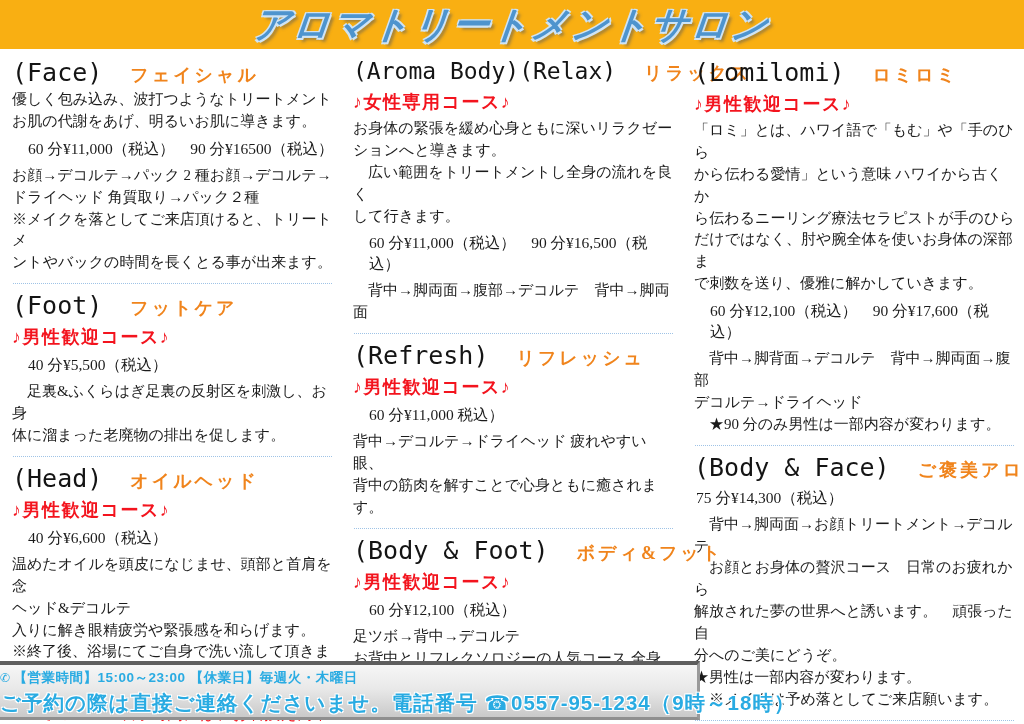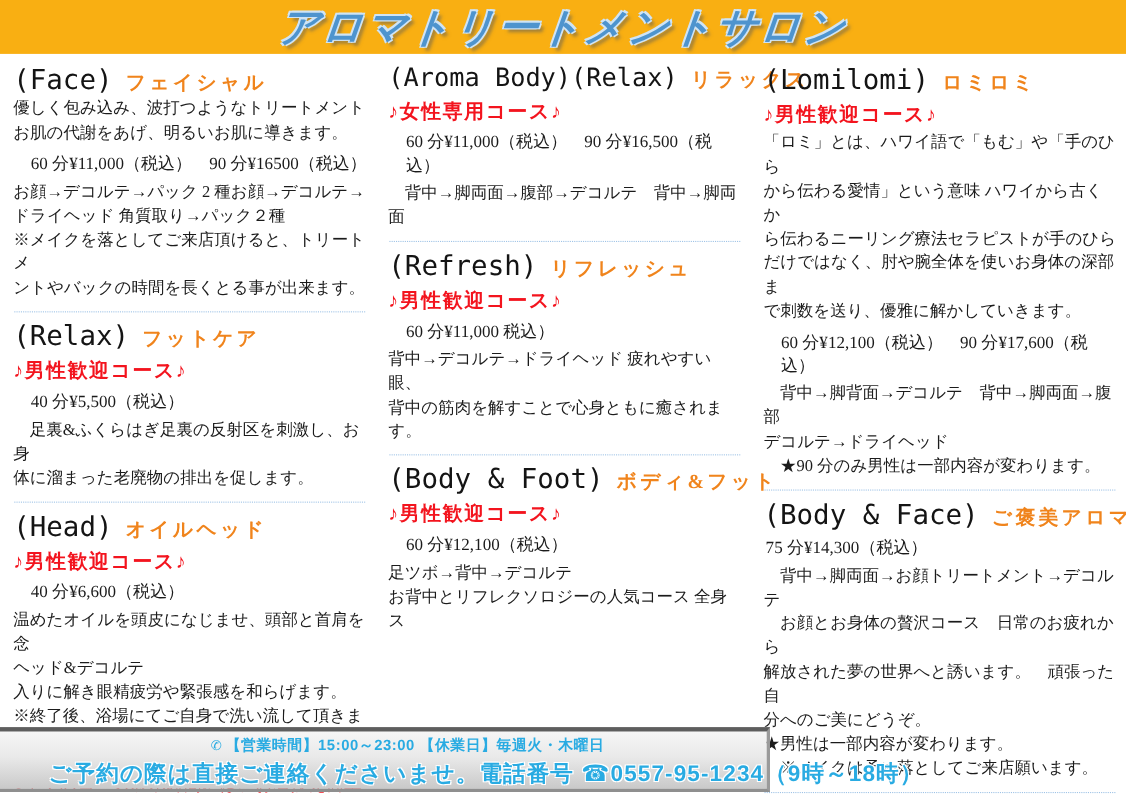--- a/index.html
+++ b/index.html
@@ -25,37 +25,37 @@
   .cols{position:absolute;top:53px;left:12px;width:1004px;display:flex;gap:18px;}
   .col{width:323px;flex:0 0 323px;}
   .sec{margin-bottom:2px;}
   .sec-title{margin:5px 0 2px 0;white-space:nowrap;}
   .t-en{
     font-family:"DejaVu Sans Mono","Liberation Mono",monospace;
     font-size:25px;color:#141414;letter-spacing:0px;
   }
   .t-en-long{font-size:23px;}
   .t-jp{
-    font-size:18px;color:#F0841C;font-weight:bold;letter-spacing:3px;margin-left:8px;
+    font-size:18px;color:#F0841C;font-weight:bold;letter-spacing:3px;margin-left:24px;
   }
   .course{
     color:#F3141E;font-size:18px;font-weight:bold;letter-spacing:1.5px;margin:5px 0 4px 0;
   }
   .line{font-size:15px;line-height:1.46;white-space:pre-wrap;color:#1b1b1b;}
   .price{font-size:15.5px;margin:6px 0 5px 0;padding-left:16px;white-space:pre-wrap;}
   .price-flat{padding-left:2px;}
   .divider{border-top:1.5px dotted #9FC3E6;margin:9px 3px 7px 1px;height:0;}
   .red-note .line{color:#F3141E;font-size:16px;line-height:1.5;}
   div:empty{min-height:0;}
   
   .footer{
     position:absolute;left:0;top:661px;width:700px;height:59px;box-sizing:border-box;
     background:linear-gradient(180deg,#f6f6f6 0%,#e9e9e9 45%,#c9c9c9 100%);
     border-top:4px solid #5e5e5e;border-right:3px solid #9a9a9a;border-bottom:3px solid #8f8f8f;
-    text-align:center;font-family:"Liberation Sans","DejaVu Sans",sans-serif;padding-left:44px;
+    font-family:"Liberation Sans","DejaVu Sans",sans-serif;
   }
   .footer-line1{
     margin-top:4px;font-size:13.5px;font-weight:bold;color:#29ABE2;letter-spacing:.5px;
   }
   .footer-line1 .phone-glyph{font-size:12px;margin-right:3px;}
   .footer-line2{
     margin-top:2px;font-size:20.5px;font-weight:bold;color:#29ABE2;letter-spacing:1px;
     text-shadow:1px 1px 0 #ffffff,-1px -1px 0 #ffffff,1px -1px 0 #ffffff,-1px 1px 0 #ffffff;
     white-space:nowrap;
   }
@@ -86,21 +86,21 @@
           <div class="line">ドライヘッド 角質取り→パック２種</div>
           <div class="line">※メイクを落としてご来店頂けると、トリートメ</div>
           <div class="line">ントやバックの時間を長くとる事が出来ます。</div>
         </div>
     </div>
 
     <div class="divider"></div>
 
     <div class="sec">
       <div class="sec-title">
-        <span class="t-en">(Relax)</span>
+        <span class="t-en">(Foot)</span>
         <span class="t-jp">フットケア</span>
       </div>
       <div class="course">♪男性歓迎コース♪</div>
       <div class="price">40 分¥5,500（税込）</div>
       <div>
           <div class="line">　足裏&amp;ふくらはぎ足裏の反射区を刺激し、お身</div>
           <div class="line">体に溜まった老廃物の排出を促します。</div>
         </div>
     </div>
 
@@ -129,20 +129,26 @@
   </div>
 
   <div class="col">
 
     <div class="sec">
       <div class="sec-title">
         <span class="t-en t-en-long">(Aroma Body)(Relax)</span>
         <span class="t-jp">リラックス</span>
       </div>
       <div class="course">♪女性専用コース♪</div>
+      <div>
+          <div class="line">お身体の緊張を緩め心身ともに深いリラクゼー</div>
+          <div class="line">ションへと導きます。</div>
+          <div class="line">　広い範囲をトリートメントし全身の流れを良く</div>
+          <div class="line">して行きます。</div>
+        </div>
       <div class="price">60 分¥11,000（税込）　90 分¥16,500（税込）</div>
       <div>
           <div class="line">　背中→脚両面→腹部→デコルテ　背中→脚両面</div>
         </div>
     </div>
 
     <div class="divider"></div>
 
     <div class="sec">
       <div class="sec-title">

